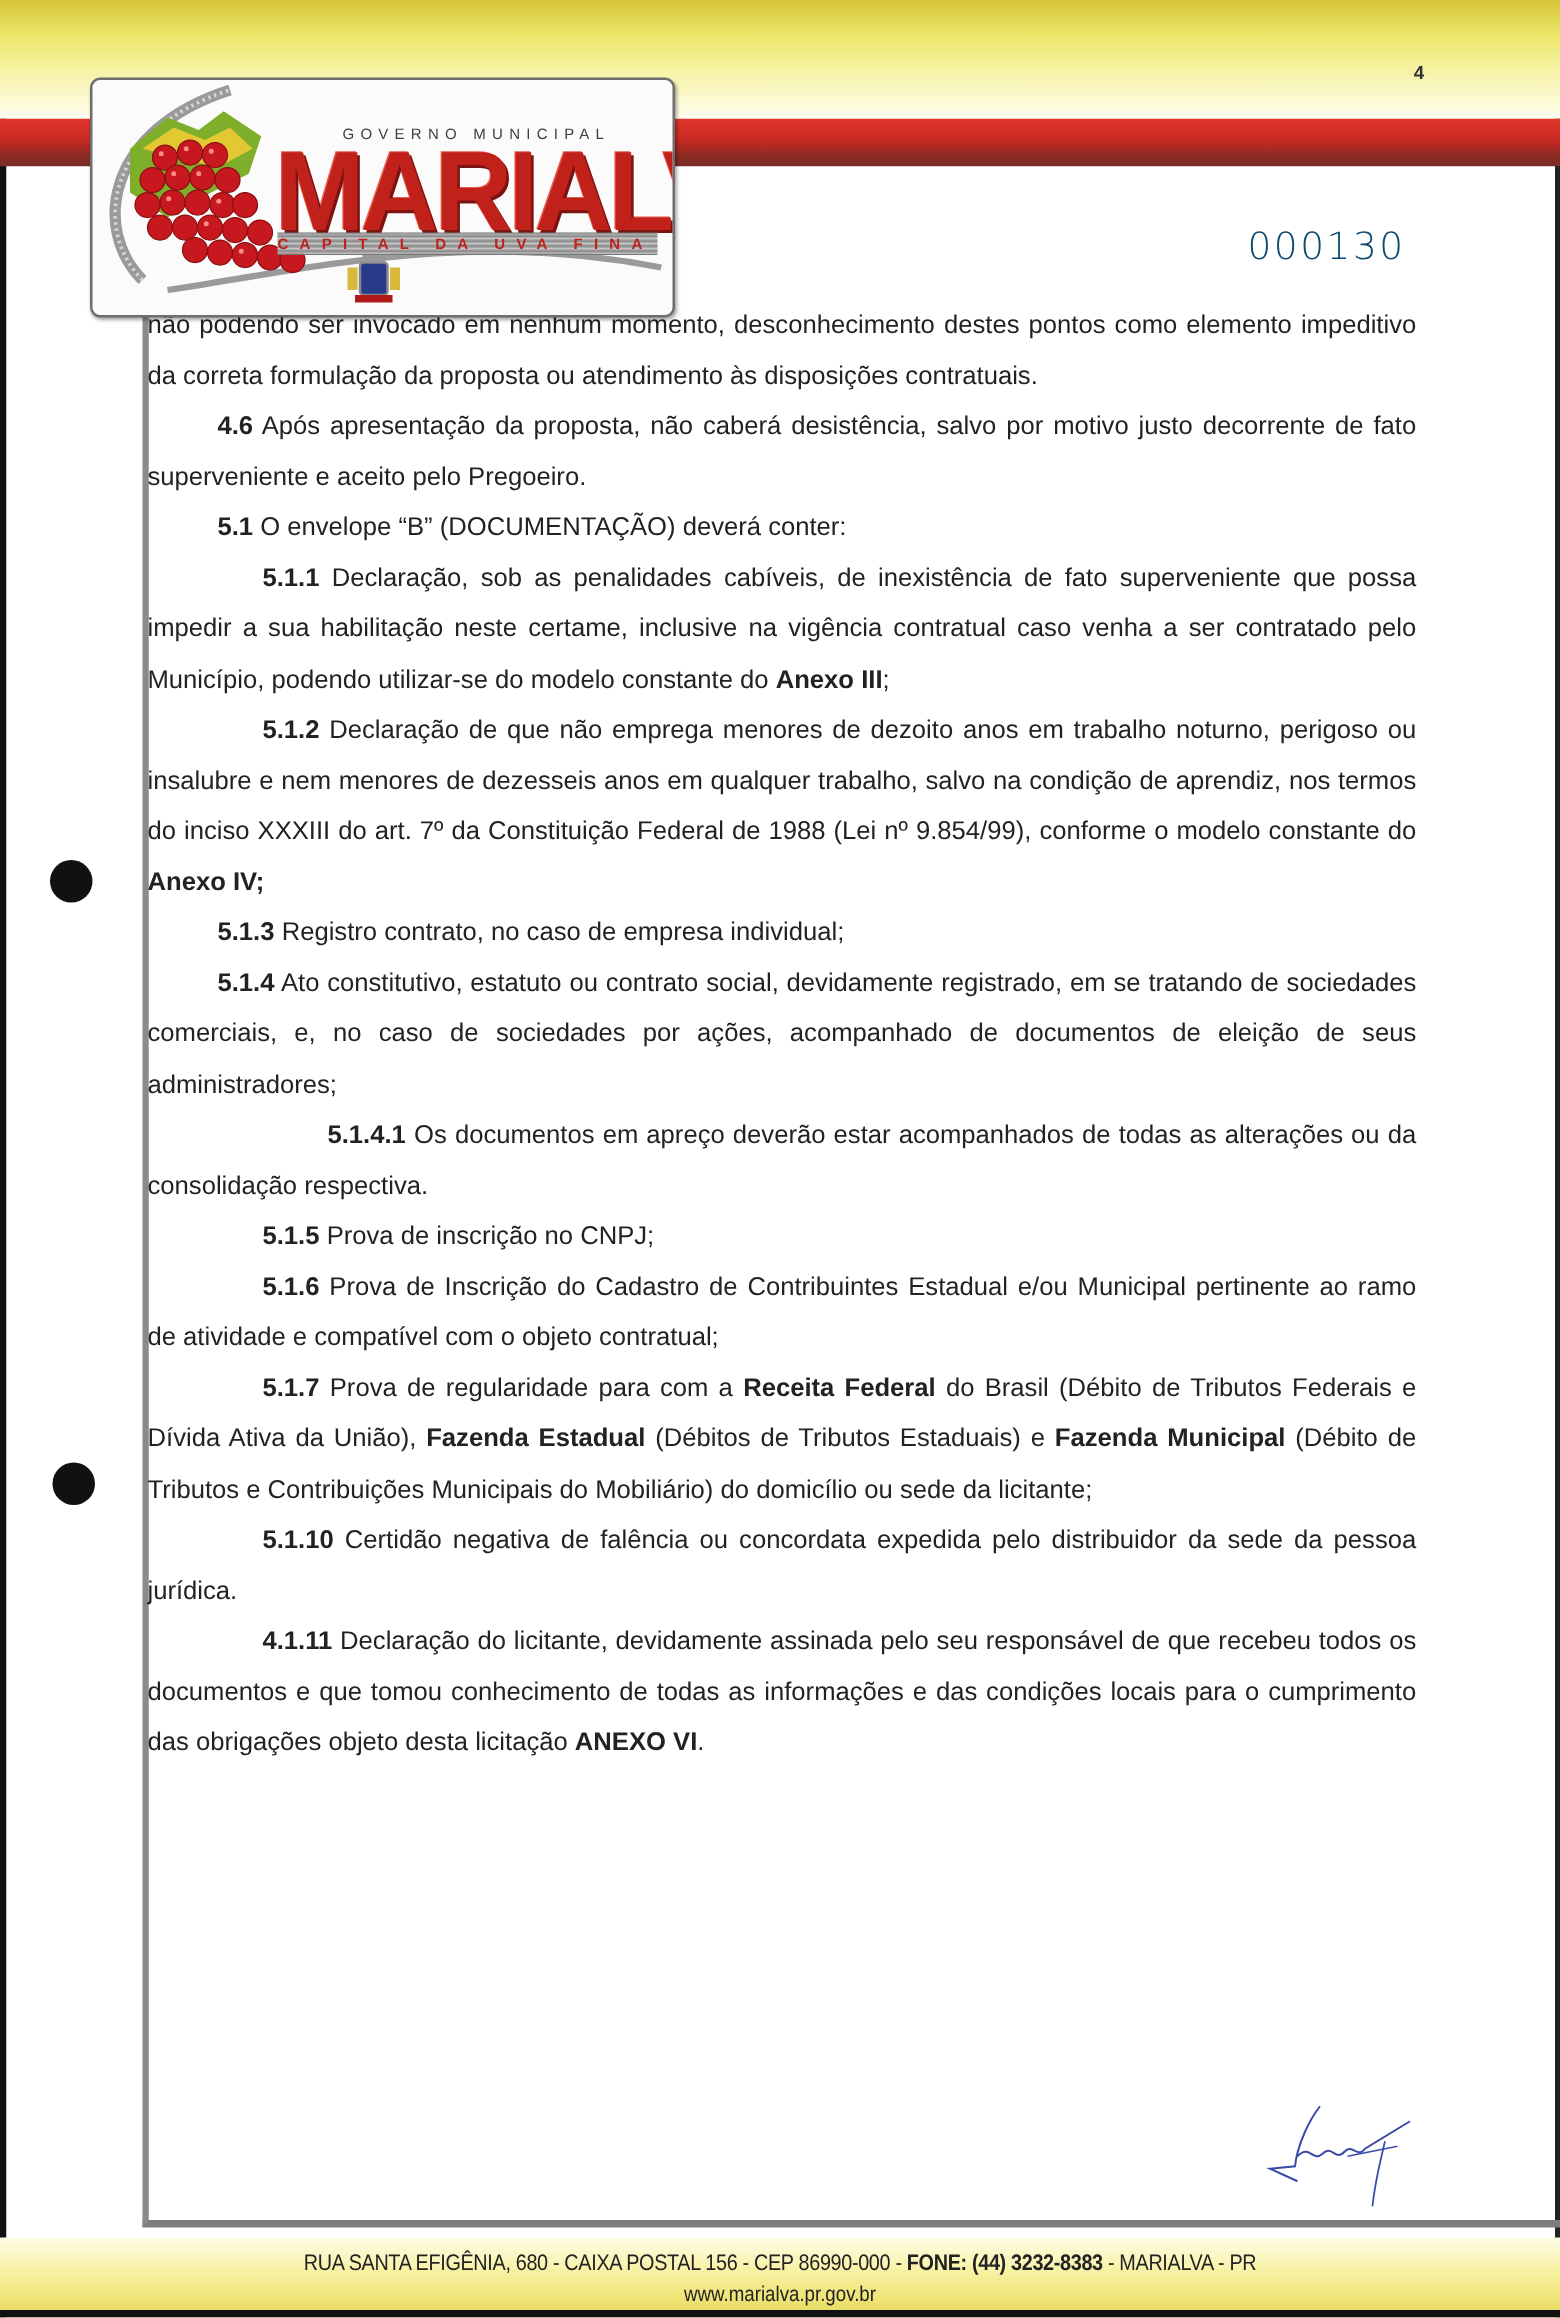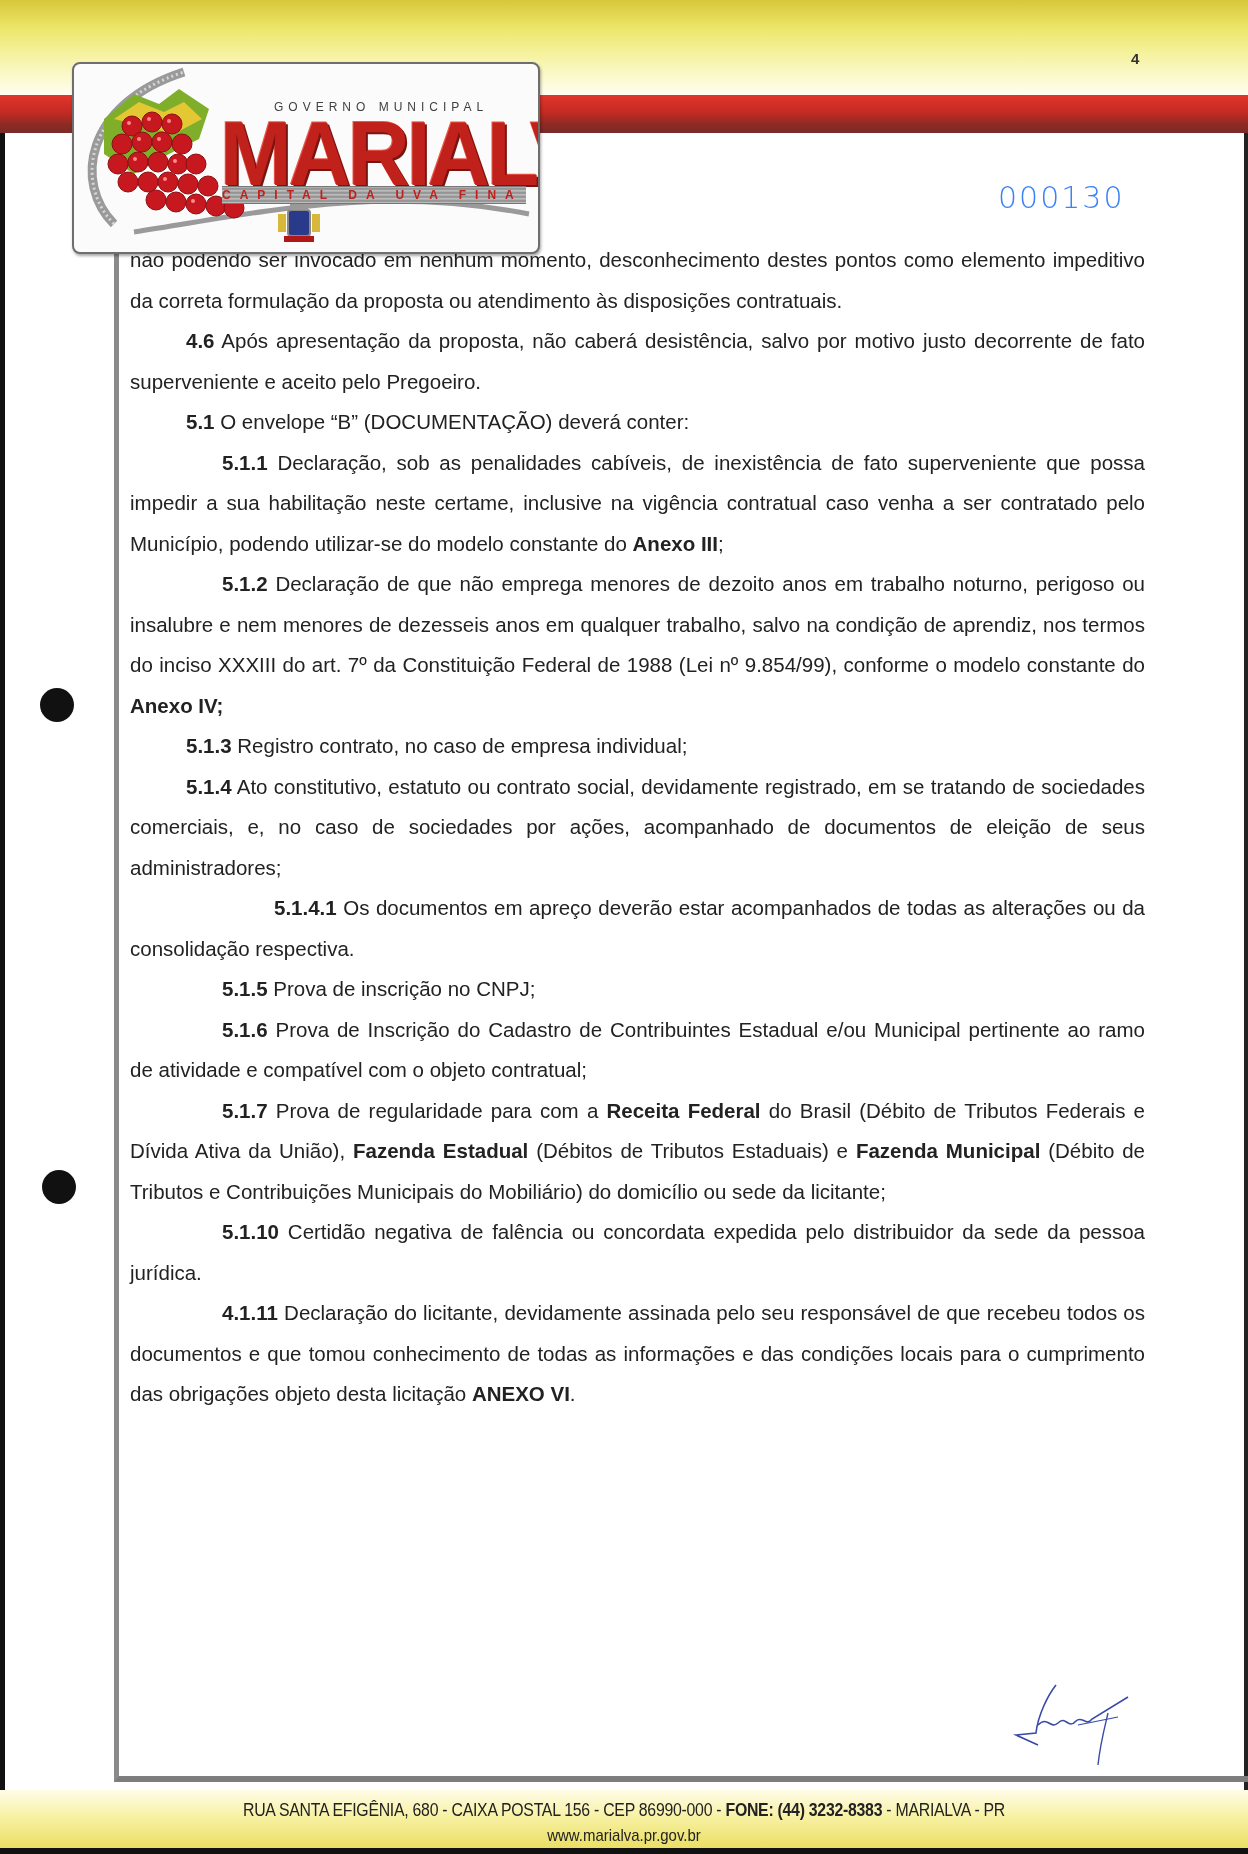--- a/index.html
+++ b/index.html
@@ -20,21 +20,21 @@
     background: linear-gradient(180deg, #d8c63a 0%, #ece76a 30%, #f6f3a6 60%, #fffef0 100%);
   }
   .red-stripe {
     position: absolute; left: 0; top: 95px; width: 1248px; height: 38px;
     background: linear-gradient(180deg, #e2362b 0%, #c52a22 45%, #8a2a24 80%, #7a2b27 100%);
   }
   .page-number {
     position: absolute; left: 1131px; top: 50px; font-size: 15px; font-weight: bold; color: #333;
   }
   .stamp {
-    position: absolute; left: 998px; top: 180px; font-size: 30px; color: #3b82f6;
+    position: absolute; left: 998px; top: 180px; font-size: 30px; color: #0c4a6e;
     font-family: "DejaVu Sans", sans-serif; letter-spacing: 2px; font-weight: 300;
   }
   .logo-box {
     position: absolute; left: 72px; top: 62px; width: 464px; height: 188px;
     background: #fbfbfb; border: 2px solid #6e6e6e; border-radius: 8px;
     box-shadow: 1px 2px 3px rgba(0,0,0,0.35); z-index: 3; overflow: hidden;
   }
   .logo-box svg { position: absolute; left: 0; top: 0; }
   .logo-gov {
     position: absolute; left: 200px; top: 36px; font-size: 12px; letter-spacing: 5px; color: #404040;
@@ -54,21 +54,21 @@
   }
   .frame {
     position: absolute; left: 114px; top: 230px; width: 1134px; height: 1552px;
     border-left: 5px solid #8a8a8a; border-bottom: 6px solid #7d7d7d;
     box-sizing: border-box;
   }
   .punch-hole {
     position: absolute; width: 34px; height: 34px; border-radius: 50%; background: #111;
   }
   .content {
-    position: absolute; left: 130px; top: 240px; width: 1015px;
+    position: absolute; left: 118px; top: 240px; width: 1015px;
     font-size: 20.5px; line-height: 40.5px; color: #222;
   }
   .content p { margin: 0; text-align: justify; }
   .ind1 { text-indent: 56px; }
   .ind2 { text-indent: 92px; }
   .ind3 { text-indent: 144px; }
   .heading { font-weight: bold; margin-top: 26px !important; }
   .num { font-weight: bold; }
   b { font-weight: bold; }
   .signature {

